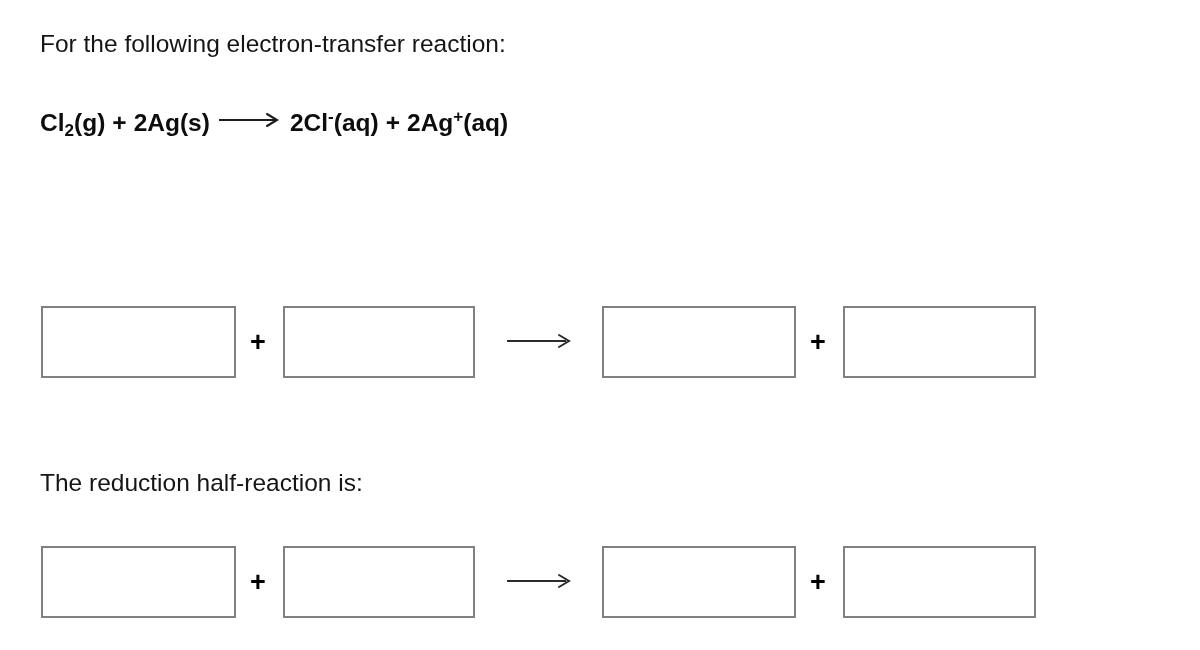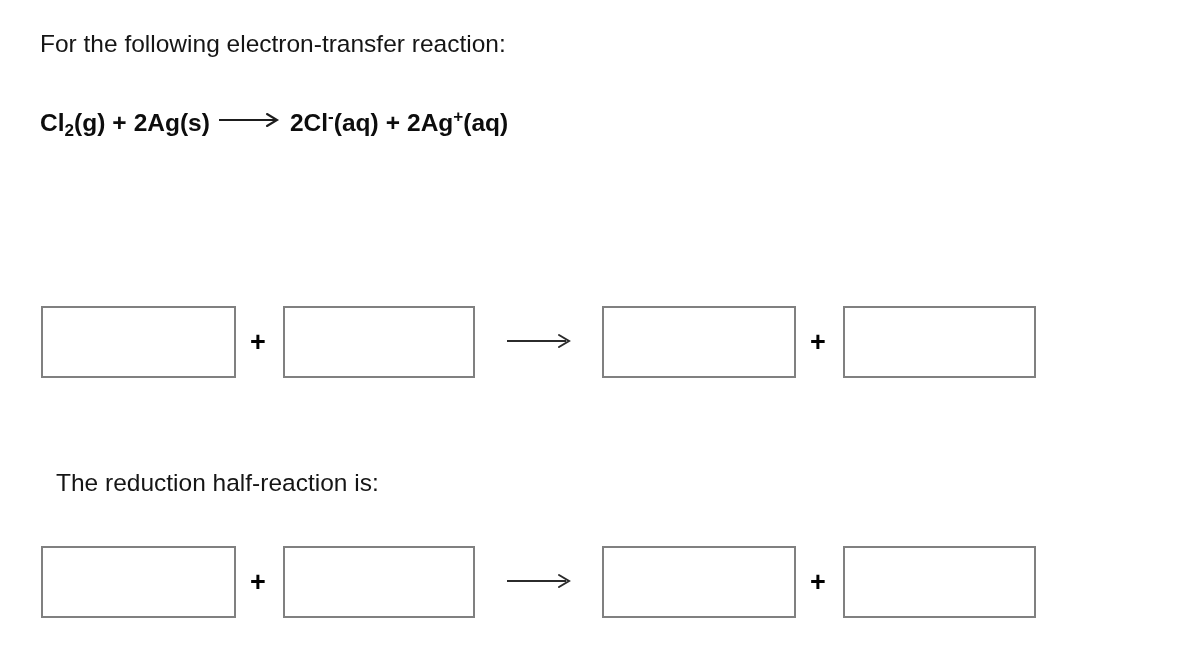--- a/index.html
+++ b/index.html
@@ -29,21 +29,21 @@
     position: absolute;
     left: 40px;
     font-size: 24.5px;
     line-height: 1.15;
     font-weight: 400;
     color: #151515;
     white-space: nowrap;
   }
   #prompt-intro  { top: 30px; }
   #prompt-ox     { top: 229px; }
-  #prompt-red    { top: 469px; margin-left: 16px; }
+  #prompt-red    { top: 469px; }
 
   
   .equation {
     position: absolute;
     left: 40px;
     top: 109px;
     font-size: 24.5px;
     font-weight: 700;
     line-height: 1.15;
     color: #0d0d0d;

